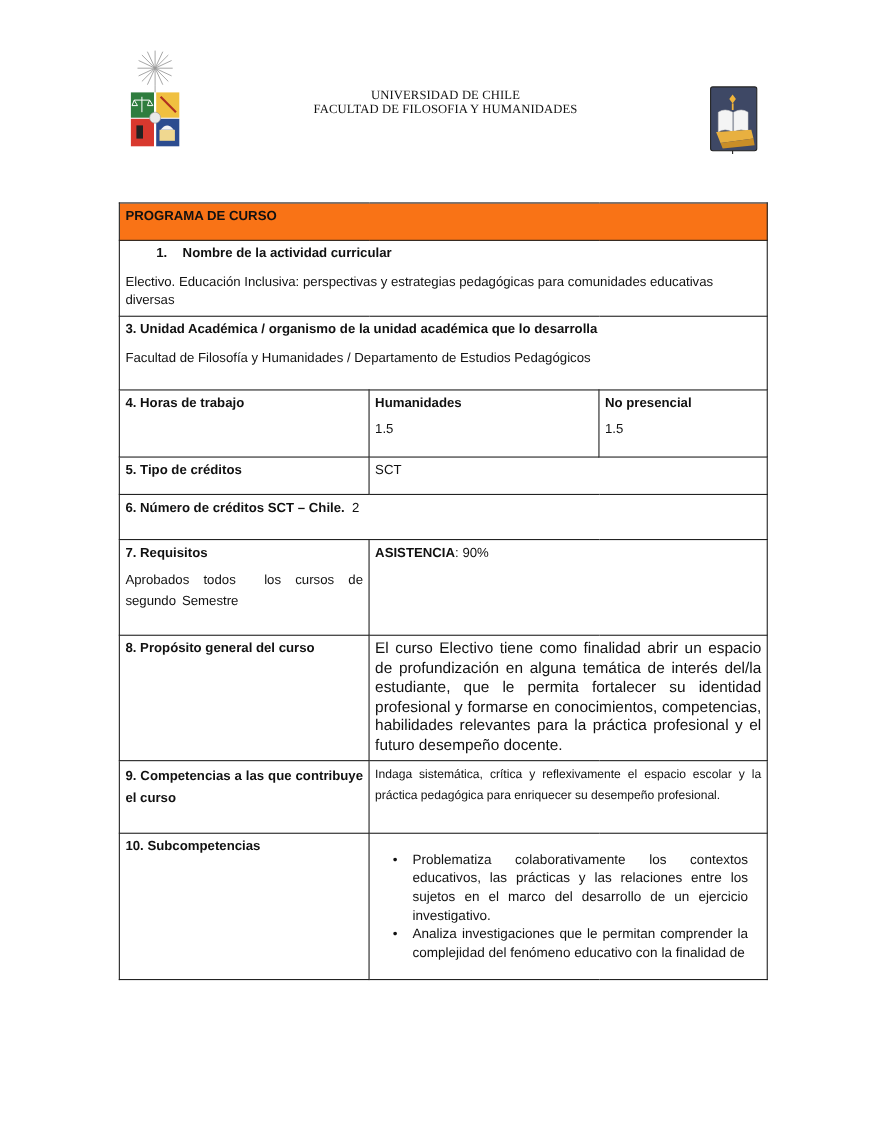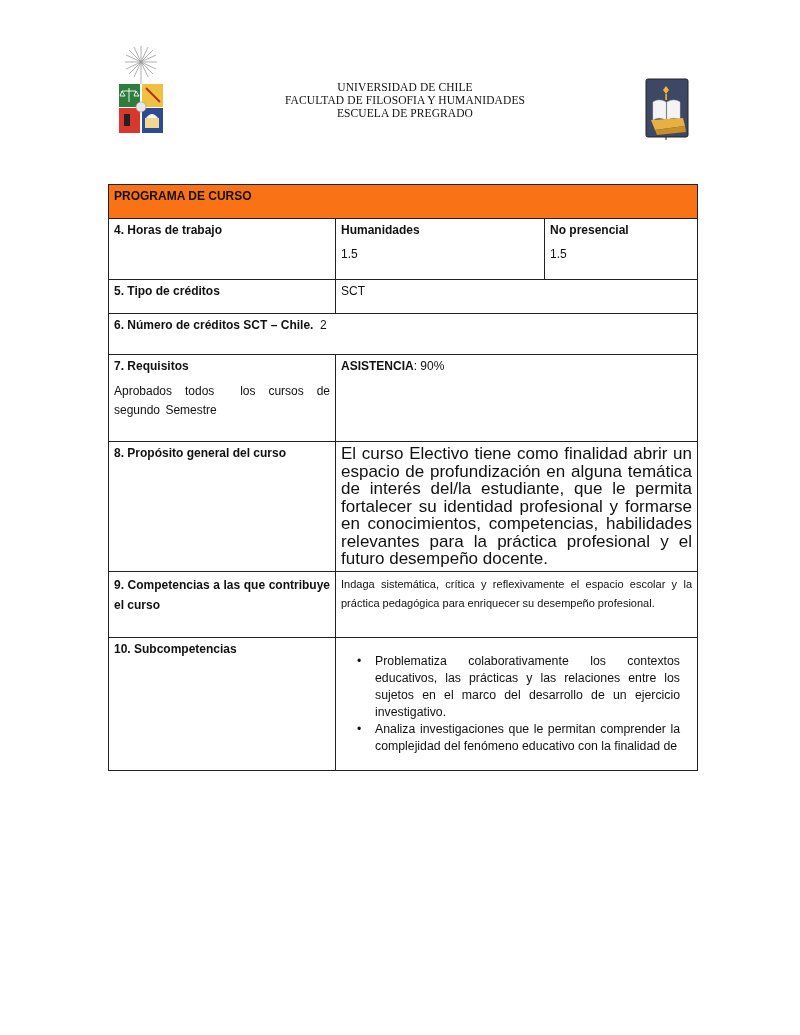--- a/index.html
+++ b/index.html
@@ -61,21 +61,20 @@
     <path d="M30 44 L44 58" stroke="#b03020" stroke-width="2"></path>
     <rect x="29" y="74" width="14" height="10" fill="#f0d890"></rect>
     <path d="M30 74 Q36 66 42 74" fill="#f4f4f4"></path>
     <rect x="8" y="70" width="6" height="12" fill="#222"></rect>
     <circle cx="25" cy="63" r="5" fill="#e8e8e8" stroke="#999" stroke-width="0.6"></circle>
   </svg>
 
   <div class="header-text">
     <div>UNIVERSIDAD DE CHILE</div>
     <div>FACULTAD DE FILOSOFIA Y HUMANIDADES</div>
-    <div>ESCUELA DE PREGRADO</div>
   </div>
 
   <svg class="logo-right" viewBox="0 0 44 62">
     <rect x="1" y="1" width="42" height="58" rx="2" fill="#3e4865" stroke="#222" stroke-width="1"></rect>
     <path d="M21 8 L24 12 L21 16 L18 12 Z" fill="#f0b43a"></path>
     <rect x="20.3" y="16" width="1.6" height="6" fill="#f0b43a"></rect>
     <path d="M8 24 Q14 20 21 24 L21 42 Q14 38 8 42 Z" fill="#f4f4f4" stroke="#ccc" stroke-width="0.5"></path>
     <path d="M22 24 Q29 20 35 24 L35 42 Q29 38 22 42 Z" fill="#f4f4f4" stroke="#ccc" stroke-width="0.5"></path>
     <path d="M6 42 L38 40 L40 48 L10 52 Z" fill="#e8b040"></path>
     <path d="M10 52 L40 48 L41 54 L12 57 Z" fill="#c98e28"></path>
@@ -87,22 +86,38 @@
       <col style="width:227px">
       <col style="width:209px">
       <col style="width:153px">
     </colgroup>
 
     <tbody>
         <tr style="height:34px">
       <td colspan="3" class="gray b">PROGRAMA DE CURSO</td>
     </tr>
 
+    <tr style="height:69px">
+      <td colspan="3" style="padding-left:5px">
+        <p class="b num-head">
+          <span class="n">1.</span><span>Nombre de la actividad curricular</span>
+        </p>
+        <div class="gap"></div>
+        <p style="line-height:16px">Electivo. Educación Inclusiva: perspectivas y estrategias pedagógicas para comunidades educativas diversas</p>
+      </td>
+    </tr>
 
 
+    <tr style="height:67px">
+      <td colspan="3">
+        <p class="b">3. Unidad Académica / organismo de la unidad académica que lo desarrolla</p>
+        <div class="gap" style="height:9px"></div>
+        <p>Facultad de Filosofía y Humanidades / Departamento de Estudios Pedagógicos</p>
+      </td>
+    </tr>
 
     <tr style="height:61px">
       <td class="b">4. Horas de trabajo</td>
       <td>
         <p class="b">Humanidades</p>
         <div class="gap" style="height:7px"></div>
         <p>1.5</p>
       </td>
       <td>
         <p class="b">No presencial</p>
@@ -128,21 +143,21 @@
         <div class="gap" style="height:7px"></div>
         <p class="just" style="line-height:19px; white-space:pre-wrap; word-spacing:2px">Aprobados todos  los cursos de segundo Semestre</p>
       </td>
       <td colspan="2">
         <span class="b">ASISTENCIA</span><span>: 90%</span>
       </td>
     </tr>
 
     <tr style="height:114px">
       <td class="b">8. Propósito general del curso</td>
-      <td colspan="2" class="just" style="line-height:17.5px; font-size:17px">El curso Electivo tiene como finalidad abrir un espacio de profundización en alguna temática de interés del/la estudiante, que le permita fortalecer su identidad profesional y formarse en conocimientos, competencias, habilidades relevantes para la práctica profesional y el futuro desempeño docente.</td>
+      <td colspan="2" class="just" style="line-height:17.5px; font-size:14px">El curso Electivo tiene como finalidad abrir un espacio de profundización en alguna temática de interés del/la estudiante, que le permita fortalecer su identidad profesional y formarse en conocimientos, competencias, habilidades relevantes para la práctica profesional y el futuro desempeño docente.</td>
     </tr>
 
     <tr style="height:66px">
       <td class="b just" style="line-height:20px; text-align-last:left">9. Competencias a las que contribuye el curso</td>
       <td colspan="2" class="just" style="line-height:19px; font-size:11px">Indaga sistemática, crítica y reflexivamente el espacio escolar y la práctica pedagógica para enriquecer su desempeño profesional.</td>
     </tr>
 
     <tr style="height:110px">
       <td class="b">10. Subcompetencias</td>
       <td colspan="2">

